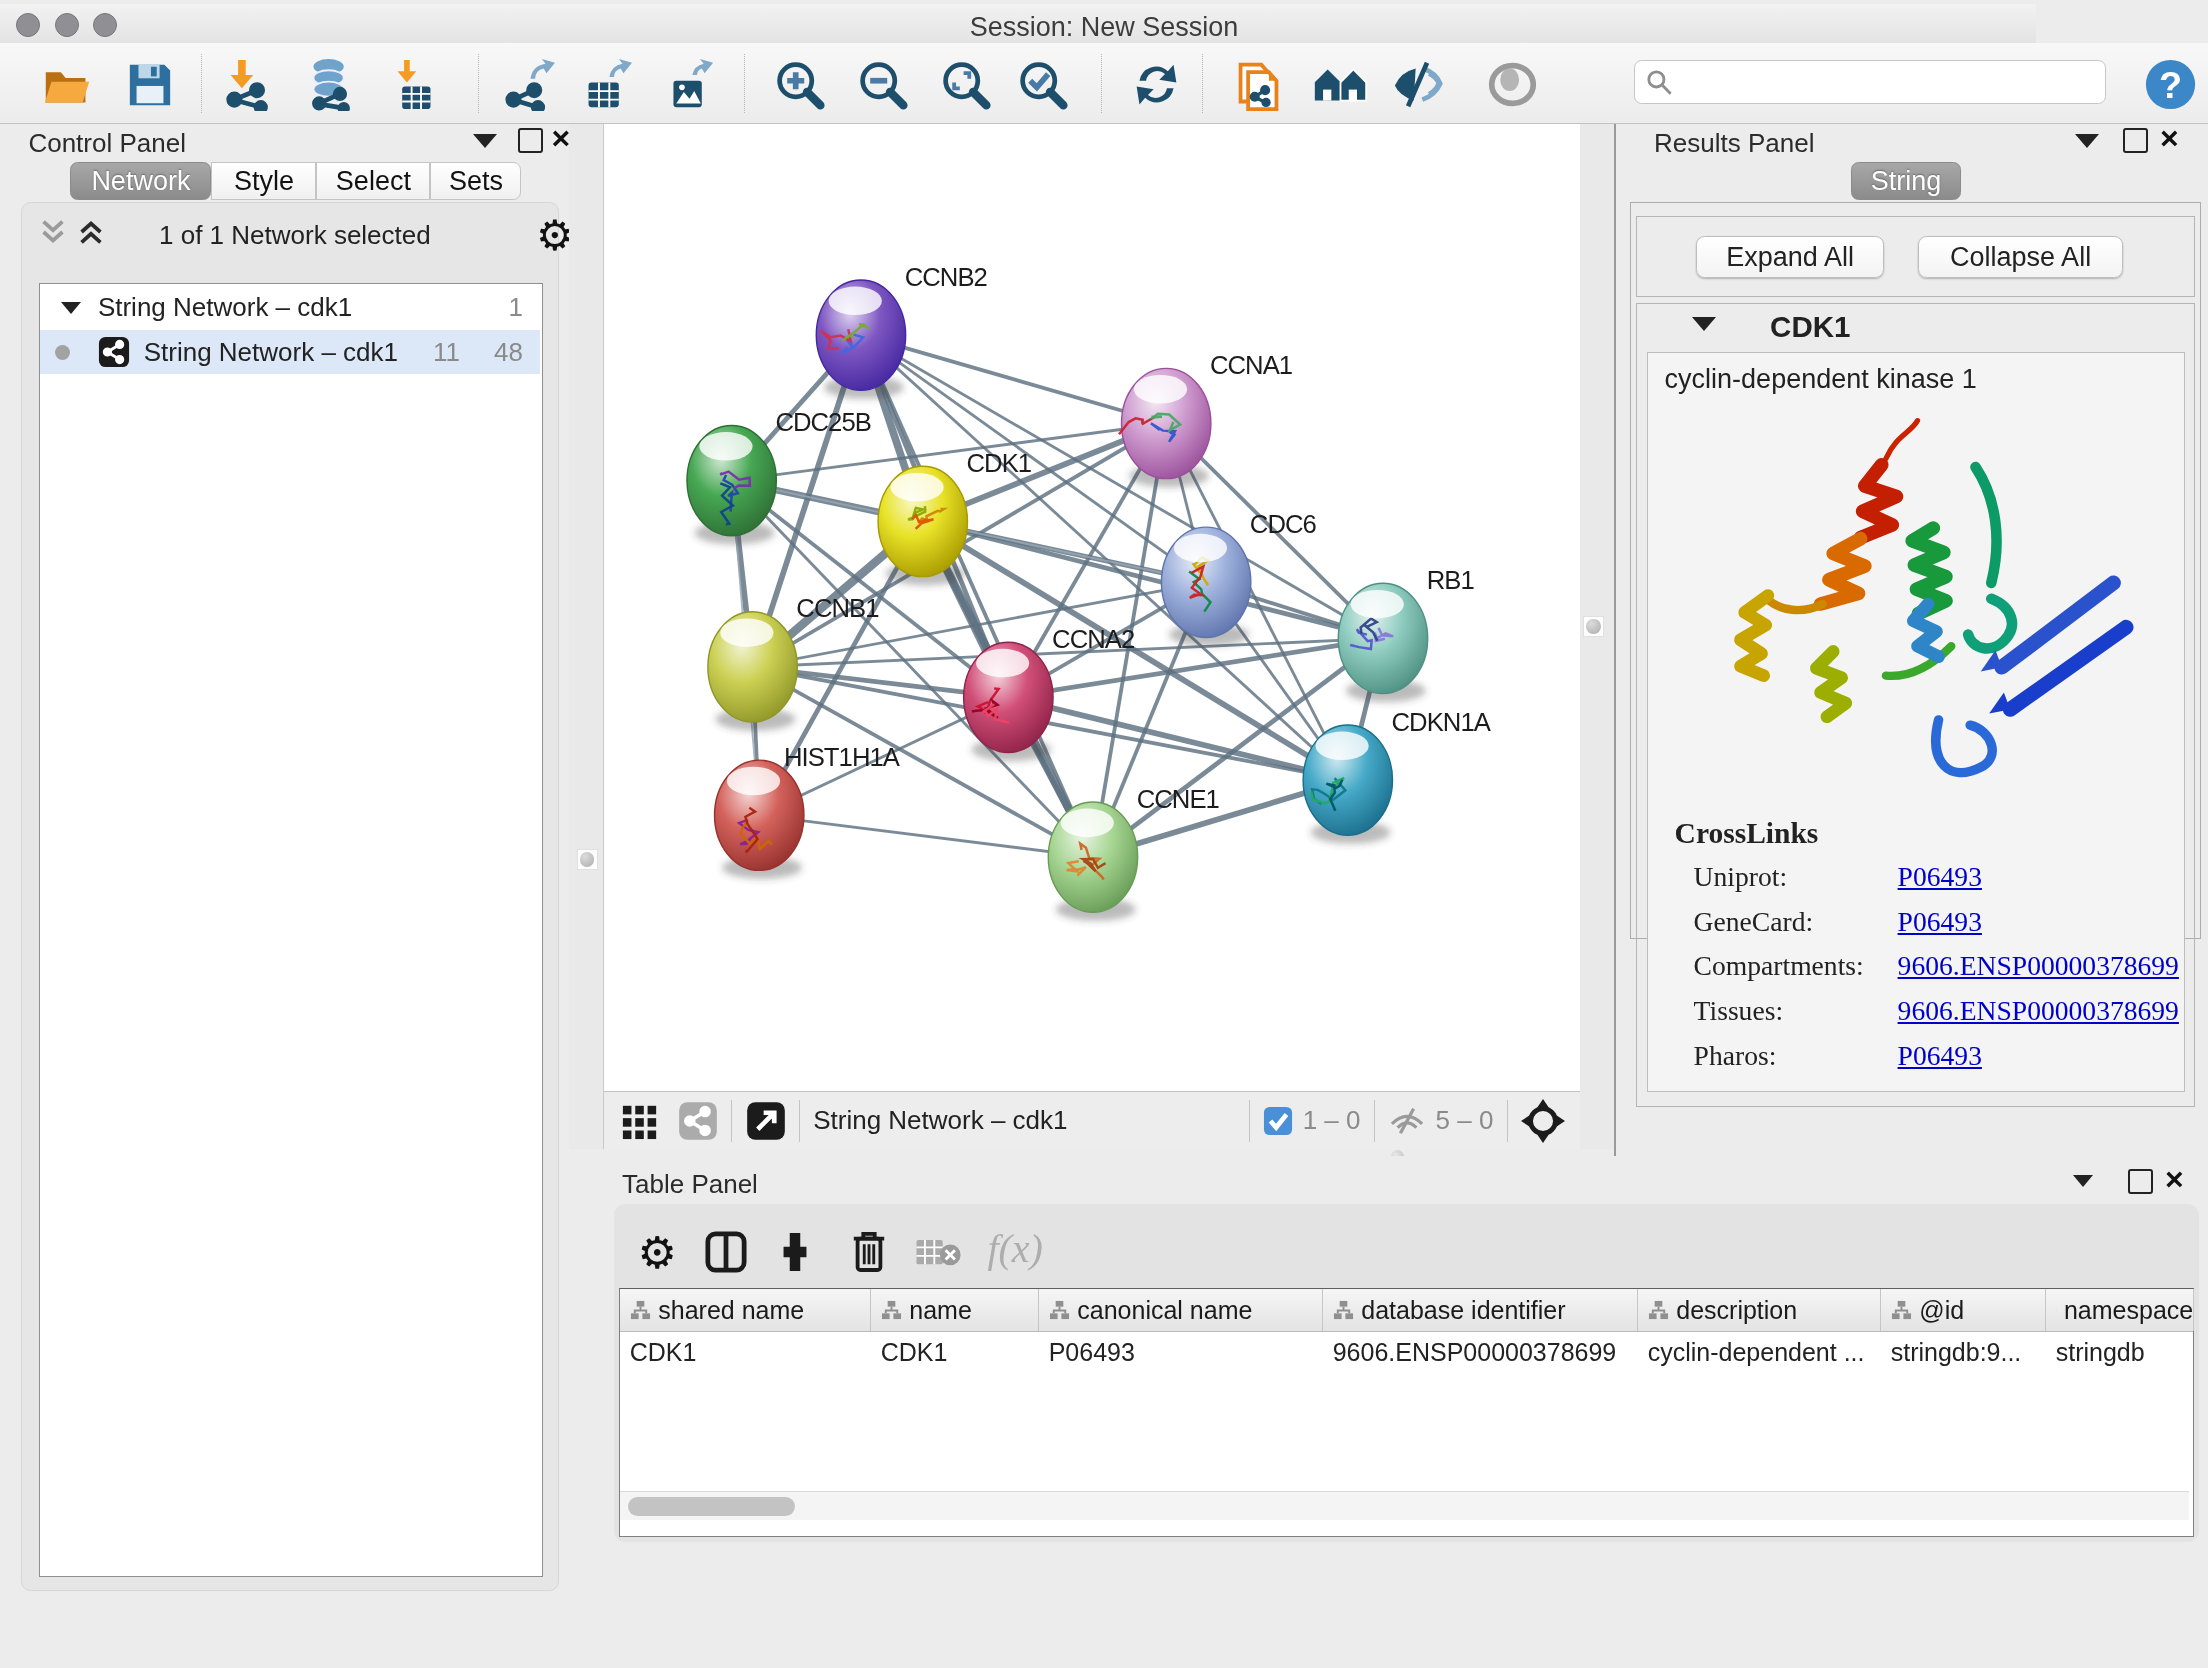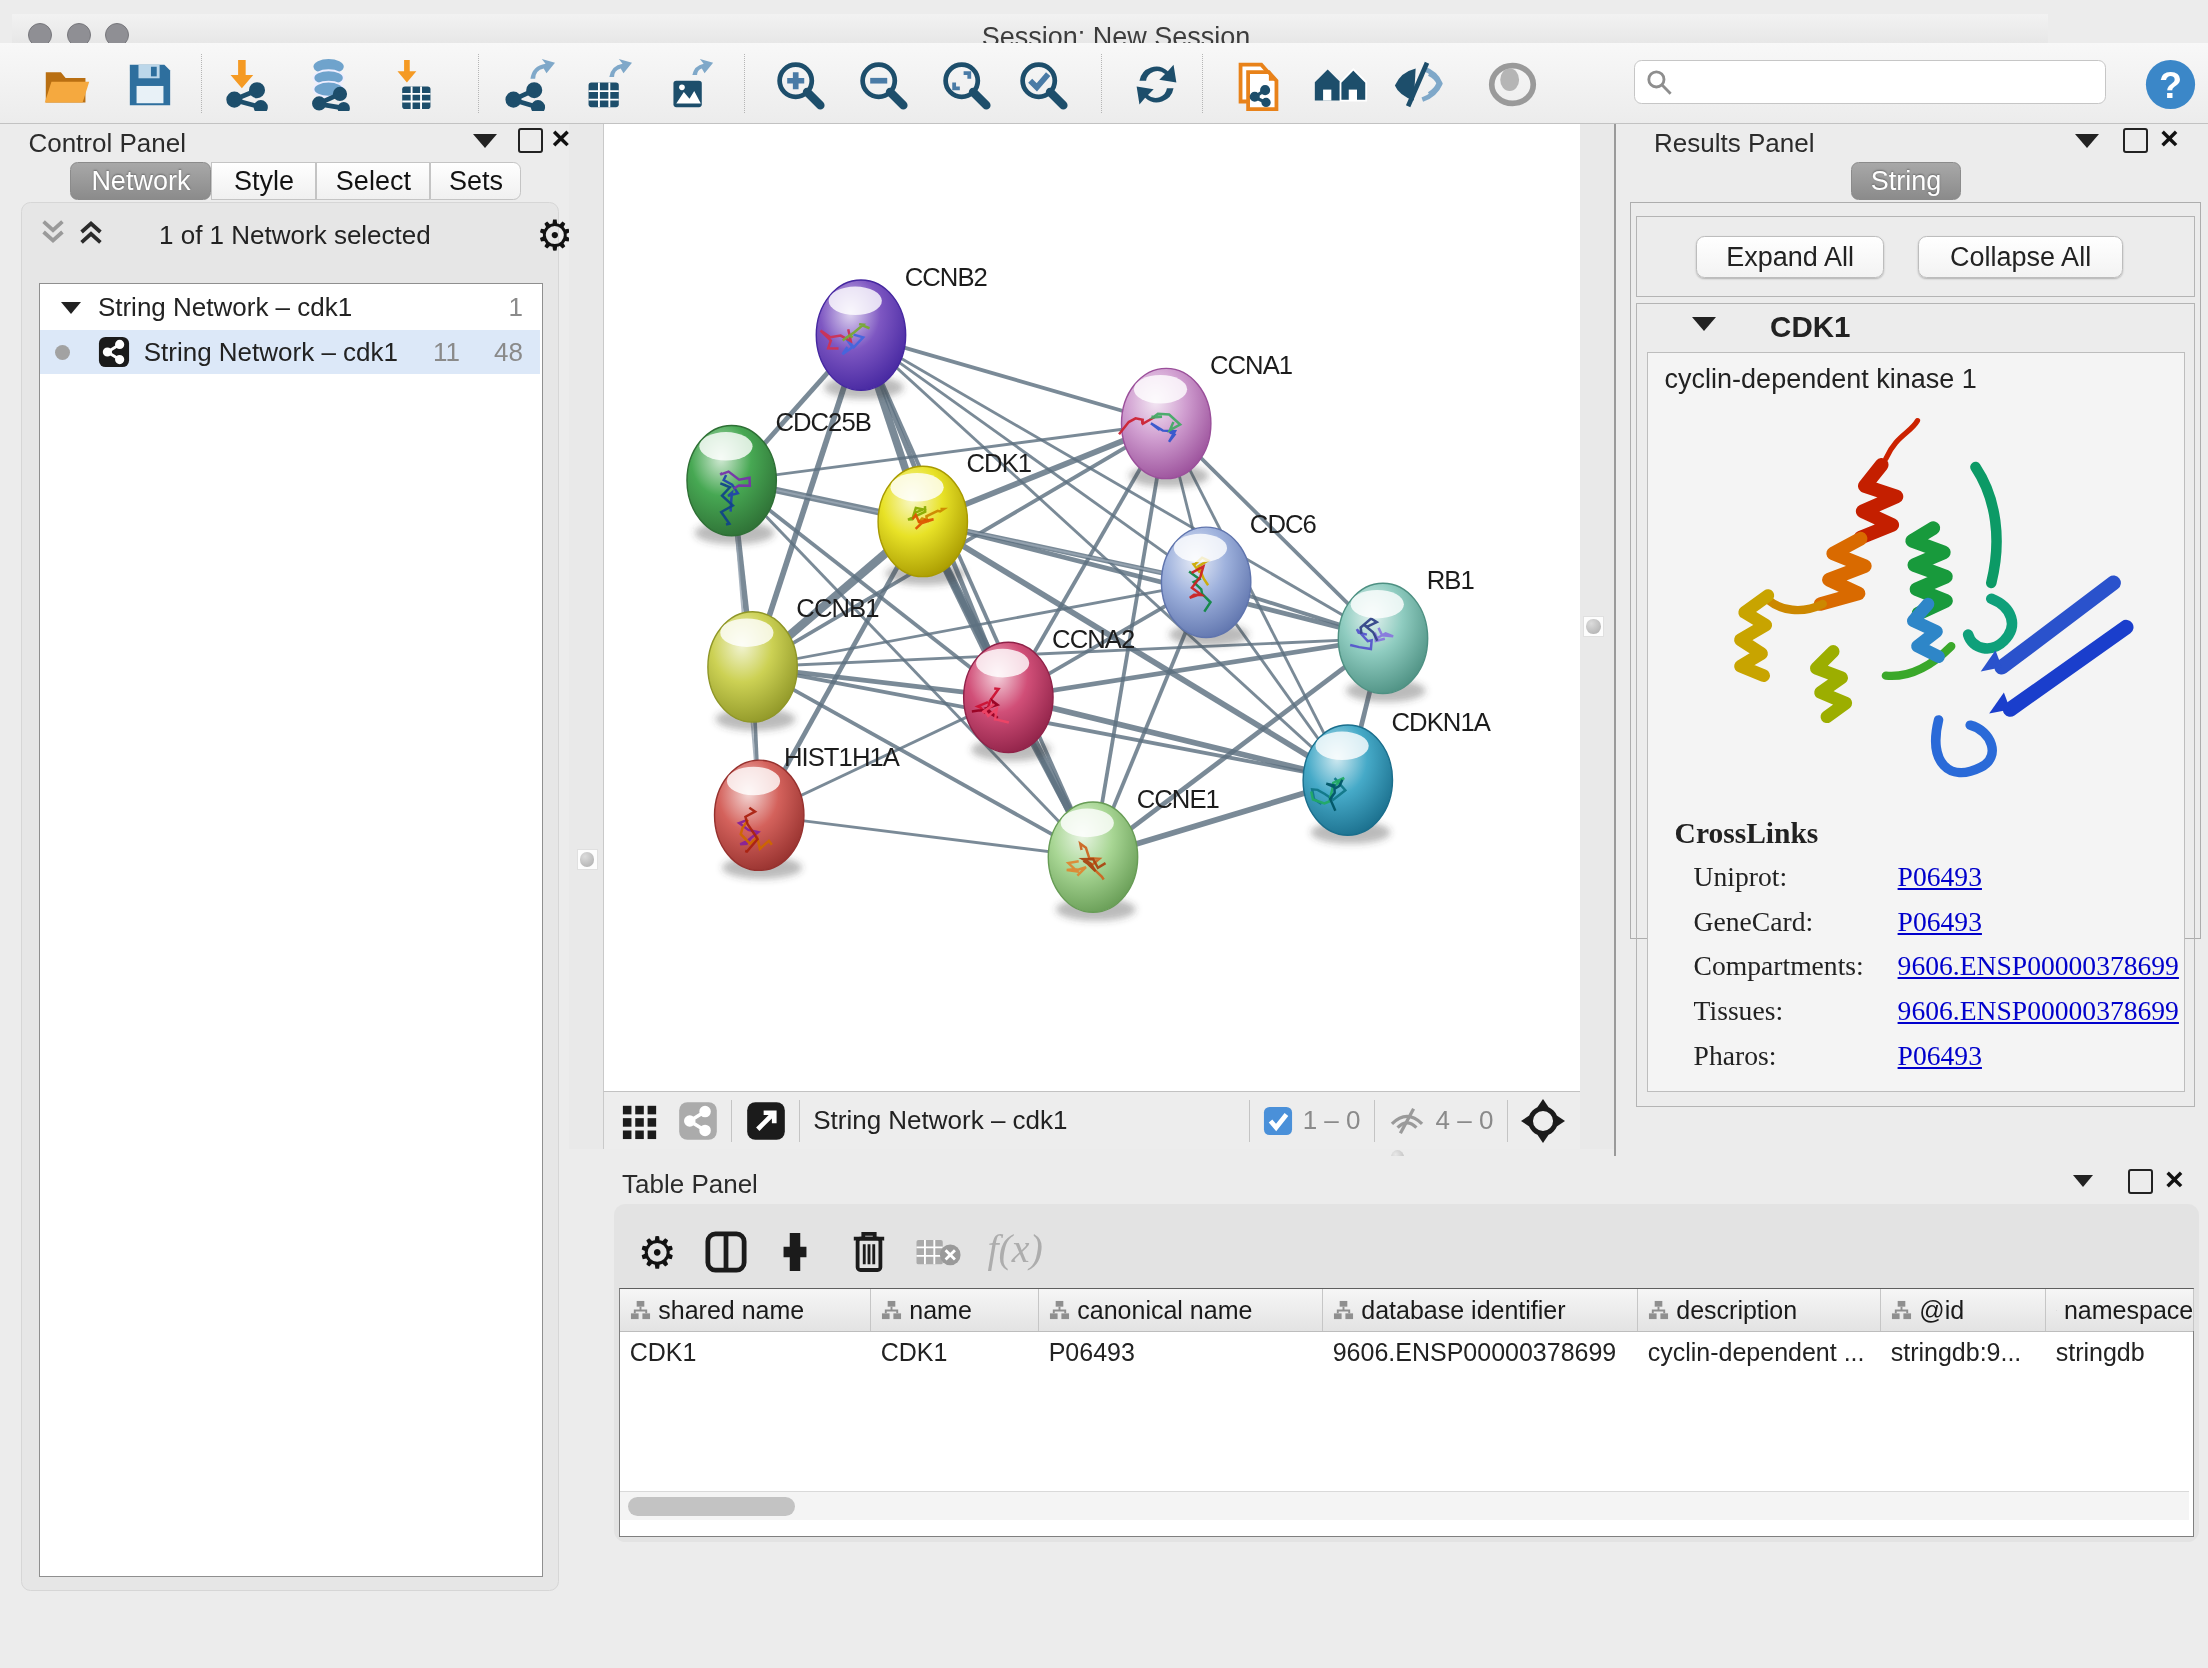--- a/index.html
+++ b/index.html
@@ -2,22 +2,22 @@
 <html style="font-size:15px"><head>
 <meta charset="utf-8">
 <style>
   * { margin:0; padding:0; box-sizing:border-box; }
   html,body { width:2208px; height:1668px; overflow:hidden; }
   body { font-family:"Liberation Sans", sans-serif; background:#ececec; color:#222; }
   .abs { position:absolute; }
   #app { position:relative; width:2208px; height:1668px; background:#ececec; }
 
   
-  #titlebar { left:0; top:14px; width:2036px; height:43px;
-    background:linear-gradient(#f2f2f2,#e2e2e2); border-bottom:1px solid #b9b9b9;margin-left:12px; }
+  #titlebar { left:0; top:4px; width:2036px; height:43px;
+    background:linear-gradient(#f2f2f2,#e2e2e2); border-bottom:1px solid #b9b9b9; }
   .tl-dot { top:8.6px; width:24px; height:24px; border-radius:50%;
     background:#8f8f94; border:1px solid #77777c; }
   #win-title { width:2208px; top:7.6px; text-align:center; font-size:27px; color:#3c3c3c; }
 
   
   #toolbar { left:0; top:43px; width:2208px; height:81px;
     background:linear-gradient(#f8f8f8,#ececec); border-bottom:1px solid #c2c2c2; }
   .tbtn { top:14.3px; width:55px; height:55px; display:flex; align-items:center; justify-content:center; }
   .tsep { top:11.4px; width:0; height:59px; border-left:1.9px dotted #b5b5b5; }
   #search-box { left:1634px; top:17px; width:472px; height:44px; background:#fff;
@@ -576,21 +576,21 @@
     <svg width="30" height="30" viewBox="0 0 32 32">
       <rect x="1" y="1" width="30" height="30" rx="6" fill="#4a90d9"></rect>
       <path d="M8 16 l6 7 L25 9" stroke="#fff" stroke-width="5" fill="none"></path>
       </svg>
     <span class="num" style="margin-left:9.5px">1 – 0</span>
     <div class="ns-sep"></div>
     <svg width="38" height="32" viewBox="0 0 40 34">
       <path d="M4 20 q16 -16 32 0 M10 24 q10 -10 20 0" fill="none" stroke="#9a9a9a" stroke-width="3.5"></path>
       <path d="M27 4 L13 30" stroke="#9a9a9a" stroke-width="3.5"></path>
       </svg>
-    <span class="num" style="margin-left:9.5px">4 – 0</span>
+    <span class="num" style="margin-left:9.5px">5 – 0</span>
     <div class="ns-sep"></div>
     <svg width="44" height="44" viewBox="0 0 46 46" style="margin-right:15px">
       <circle cx="23" cy="23" r="13" fill="none" stroke="#1b1b1b" stroke-width="5"></circle>
       <g fill="#1b1b1b">
           <path d="M23 0 l6 9 h-12z"></path>
           <path d="M23 46 l6 -9 h-12z"></path>
       <path d="M0 23 l9 -6 v12z"></path>
           <path d="M46 23 l-9 -6 v12z"></path>
         </g>
       </svg>

